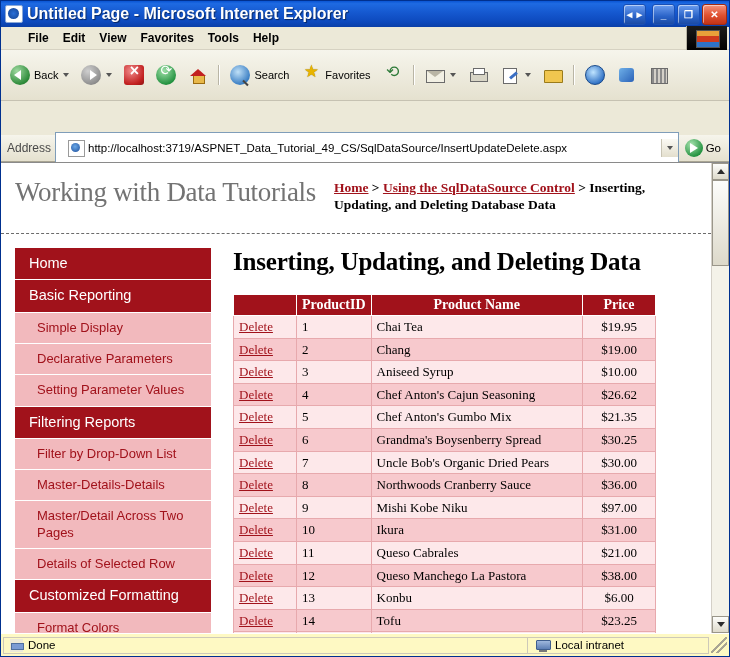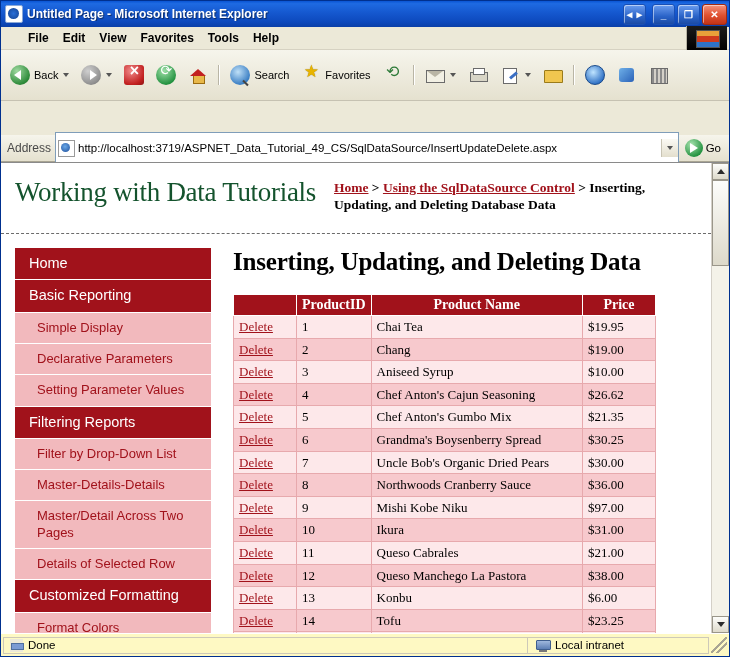--- a/index.html
+++ b/index.html
@@ -48,21 +48,21 @@
   }
   .title-icon:before {
     content: "";
     position: absolute;
     left: 2px; top: 2px;
     width: 11px; height: 11px;
     background: radial-gradient(circle at 50% 50%, #2a6fd8 0%, #1b4fa5 70%, #12306b 100%);
     border-radius: 50%;
   }
   .title-text {
-    font-size: 12px;
+    font-size: 16px;
     font-weight: bold;
     text-shadow: 1px 1px 1px rgba(0,0,0,0.5);
     white-space: nowrap;
     overflow: hidden;
     flex: 1 1 auto;
   }
   .title-buttons {
     display: flex;
     align-items: center;
     gap: 2px;
@@ -342,21 +342,21 @@
     font-size: 12px;
     color: #4a4a4a;
   }
   .addr-input {
     flex: 1 1 auto;
     height: 32px;
     background: #fff;
     border: 1px solid #7f9db9;
     display: flex;
     align-items: center;
-    padding: 0 0 0 2px;
+    padding: 0 0 0 12px;
     box-sizing: border-box;
   }
   .addr-favicon {
     width: 15px; height: 15px;
     margin-right: 3px;
     background: #fff;
     border: 1px solid #9a9a9a;
     position: relative;
     flex: 0 0 auto;
   }
@@ -470,21 +470,21 @@
   
   .page-header {
     padding: 8px 10px 4px 14px;
     display: flex;
     align-items: flex-start;
     border-bottom: 1px dashed #6b6b6b;
     min-height: 58px;
   }
   .page-title {
     font-size: 27px;
-    color: #14532d;
+    color: #737373;
     font-family: "Liberation Serif", serif;
     flex: 0 0 auto;
     padding-top: 6px;
     letter-spacing: -0.3px;
   }
   .breadcrumb {
     margin-left: 18px;
     font-size: 13.5px;
     font-weight: bold;
     color: #000;
@@ -560,21 +560,21 @@
   table.grid td {
     border: 1px solid #e7a9ad;
     padding: 3px 5px;
     color: #000;
     line-height: 1.2;
   }
   table.grid tr.r-odd td { background: #fde8ea; }
   table.grid tr.r-even td { background: #f7c9cd; }
   table.grid td.c-del { width: 52px; white-space: nowrap; }
   table.grid td.c-id { width: 34px; }
-  table.grid td.c-price { width: 62px; text-align: left; white-space: nowrap; }
+  table.grid td.c-price { width: 62px; text-align: center; white-space: nowrap; }
   table.grid a.del {
     color: #a1121b;
     text-decoration: underline;
   }
 
   
   .statusbar {
     height: 22px;
     background: #fef9c3;
     border-top: 1px solid #fff;

